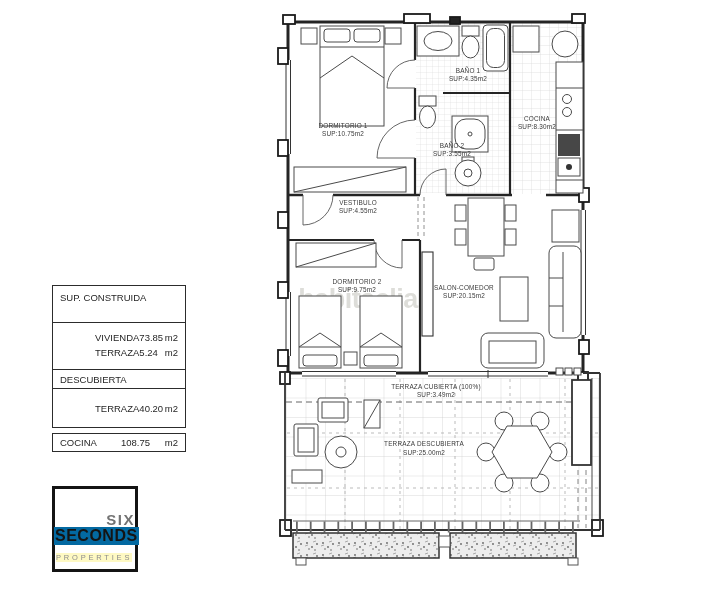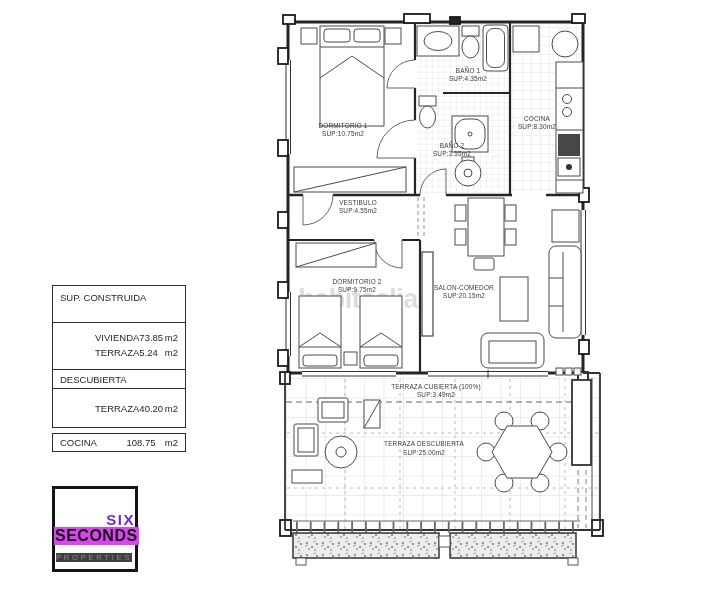--- a/index.html
+++ b/index.html
@@ -18,32 +18,32 @@
   .sect-title{padding:4px 0 3px 7px;border-bottom:1.6px solid #2c2c2c;}
   .rows{padding:7px 7px 9px 14px;}
   .rows2{padding:12px 7px 11px 14px;}
   .trow{display:flex;align-items:center;height:15px;}
   .trow .lbl{flex:1;margin-left:28px;}
   .trow .val{width:36px;text-align:left;}
   .trow .unit{width:17px;text-align:right;}
   .total{margin-top:5px;border:1.6px solid #2c2c2c;display:flex;align-items:center;
          padding:3px 7px 3px 7px;background:#fff;}
   .total .lbl{flex:1;}
-  .total .val{width:40px;text-align:center;}
+  .total .val{width:40px;text-align:left;}
   .total .unit{width:17px;text-align:right;}
 
   
   .logo{position:absolute;left:52px;top:486px;width:86px;height:86px;}
   .logo-frame{position:absolute;left:0;top:0;right:0;bottom:0;border:3px solid #141414;}
-  .l-six{position:absolute;right:3px;top:25px;font-weight:700;font-size:15px;color:#6d28d9;
+  .l-six{position:absolute;right:3px;top:25px;font-weight:700;font-size:15px;color:#737373;
          letter-spacing:1.5px;background:#fff;padding-left:4px;}
   .l-seconds{position:absolute;left:2px;top:41px;font-weight:700;font-size:16px;color:#141414;
-         letter-spacing:.5px;background:#d946ef;padding:0 1px;}
+         letter-spacing:.5px;background:#0369a1;padding:0 1px;}
   .l-properties{position:absolute;left:4px;top:67px;font-weight:400;font-size:7.5px;color:#8c8c8c;
-         letter-spacing:2.8px;background:#404040;}
+         letter-spacing:2.8px;background:#fef9c3;}
 </style>
 </head>
 <body>
 
 <div class="page">
 
 <svg width="716" height="600" viewBox="0 0 716 600">
   <defs>
     <pattern id="tileS" width="6" height="6" patternUnits="userSpaceOnUse">
       <path d="M6,0 H0 V6" fill="none" stroke="#d2d2d2" stroke-width="0.5"></path>

